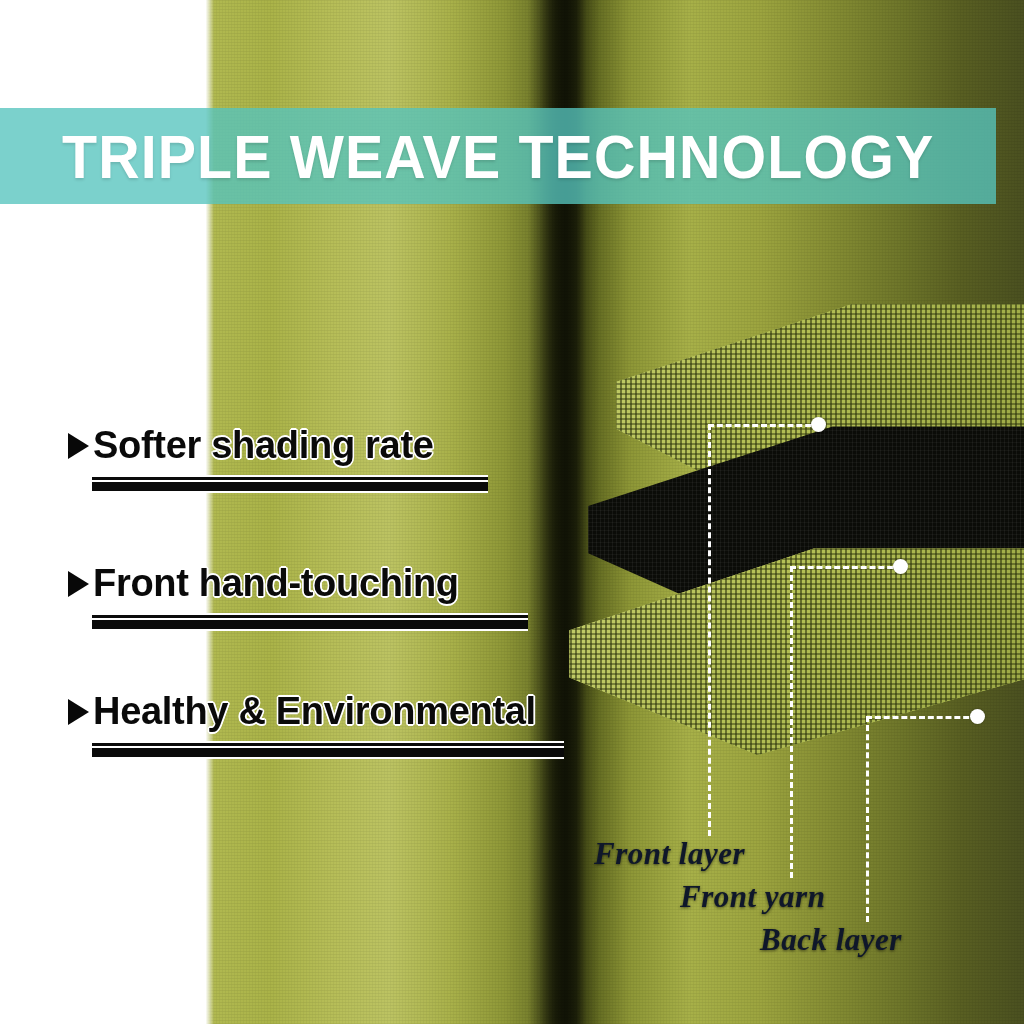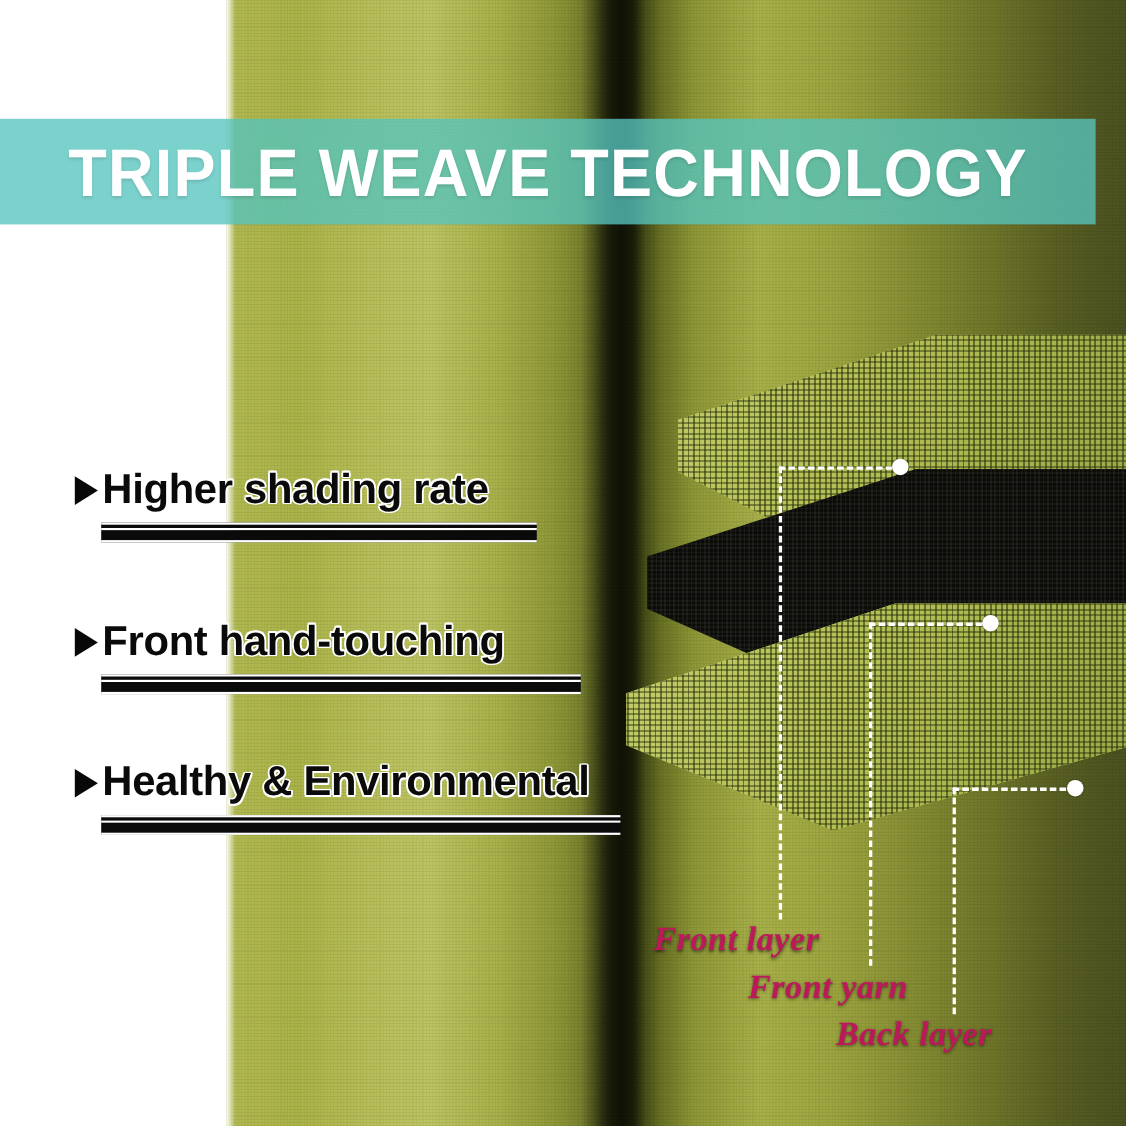--- a/index.html
+++ b/index.html
@@ -107,21 +107,21 @@
   .L2{top:120px; clip-path:polygon(6% 40%, 58% 3%, 100% 3%, 100% 62%, 44% 99%, 6% 62%);}
   .L3{top:240px; clip-path:polygon(2% 42%, 54% 4%, 100% 4%, 100% 64%, 42% 100%, 2% 64%);}
 
   
   .leaders{position:absolute;left:0;top:0;width:1024px;height:1024px;}
   .ld-h{position:absolute;height:0;border-top:3px dashed #ffffff;}
   .ld-v{position:absolute;width:0;border-left:3px dashed #ffffff;}
   .ld-dot{position:absolute;width:15px;height:15px;border-radius:50%;
      background:#ffffff;box-shadow:0 0 2px rgba(0,0,0,.35);}
 
-  .lbl{position:absolute;color:#be185d;font-style:italic;font-weight:bold;
+  .lbl{position:absolute;color:#0f172a;font-style:italic;font-weight:bold;
      font-size:31px;white-space:nowrap;
      font-family:"Liberation Serif",serif;
      text-shadow:0 1px 3px rgba(0,0,0,.55);letter-spacing:.5px;}
 </style>
 </head>
 <body>
 
 <div id="stage">
 
   <div class="curtain">
@@ -138,21 +138,21 @@
     <div class="layer mesh L1"></div>
     <div class="layer black-layer L2"></div>
     <div class="layer mesh L3"></div>
   </div>
 
   <div class="features">
 
     <div class="feature" style="left:68px;top:424px;width:400px;">
       <div class="f-row">
         <span class="f-tri"></span>
-        <span class="f-text">Higher shading rate</span>
+        <span class="f-text">Softer shading rate</span>
       </div>
       <div class="f-rules" style="width:396px;margin-left:24px;">
         <div class="f-rule-thin"></div>
         <div class="f-rule-thick"></div>
       </div>
     </div>
 
     <div class="feature" style="left:68px;top:562px;width:440px;">
       <div class="f-row">
         <span class="f-tri"></span>

